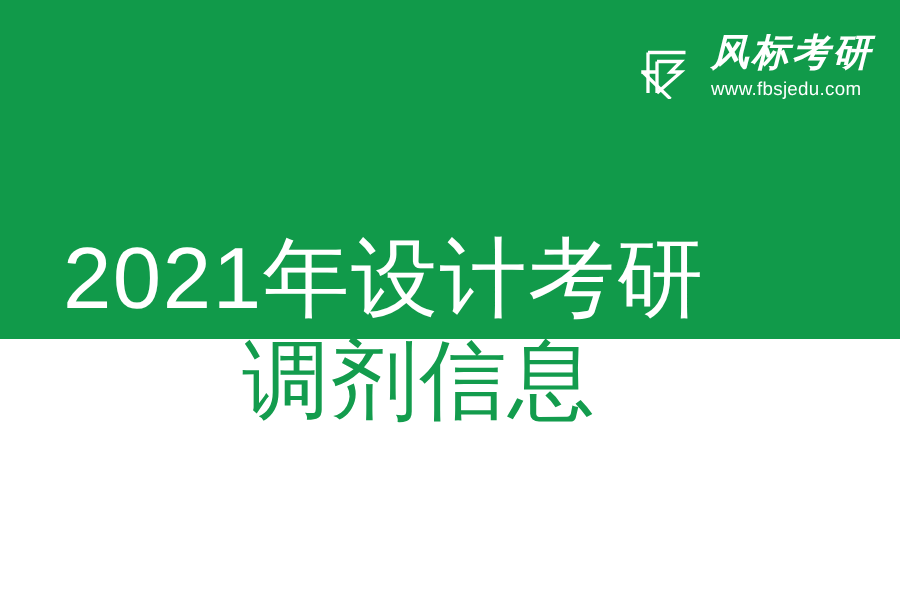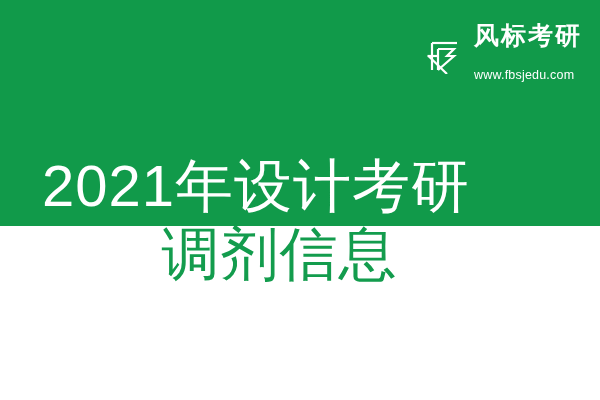--- a/index.html
+++ b/index.html
@@ -56,28 +56,29 @@
     justify-content: center;
   }
 
   #brand-name {
     color: #ffffff;
     font-size: 25px;
     line-height: 1.06;
     letter-spacing: 2px;
     font-weight: 700;
     white-space: nowrap;
+    font-style: italic;
   }
 
   #brand-url {
     color: #ffffff;
     font-size: 12.5px;
     line-height: 1.1;
     letter-spacing: 0.2px;
-    margin-top: 20px;
+    margin-top: 4px;
     white-space: nowrap;
   }
 
   
   #headline {
     position: absolute;
     left: 0;
     top: 152px;
     width: 512px;
     text-align: center;

